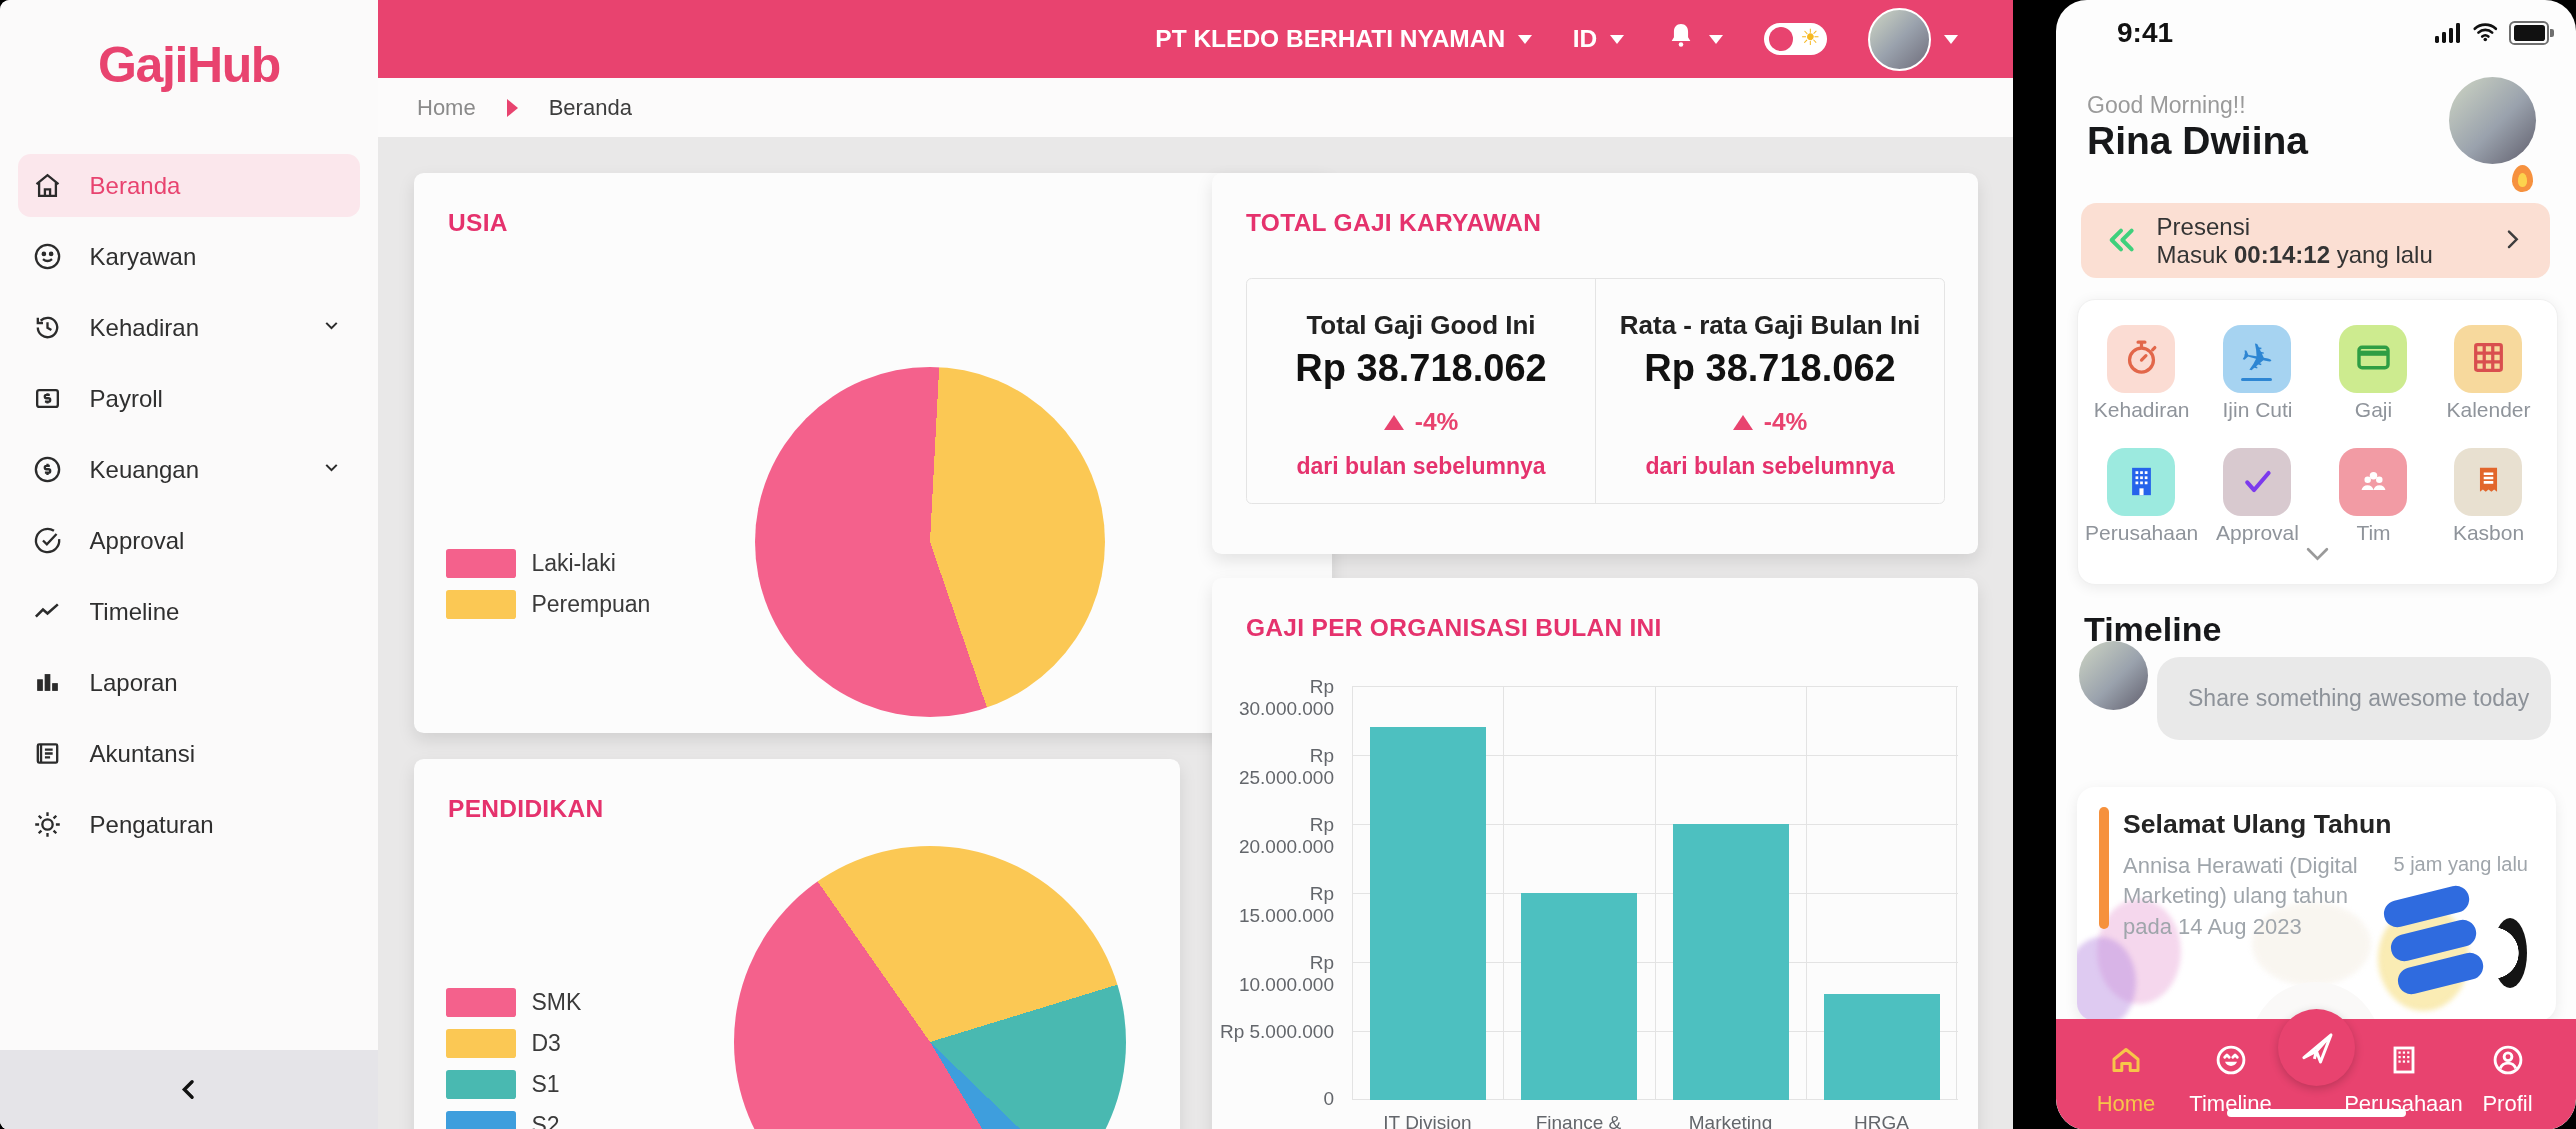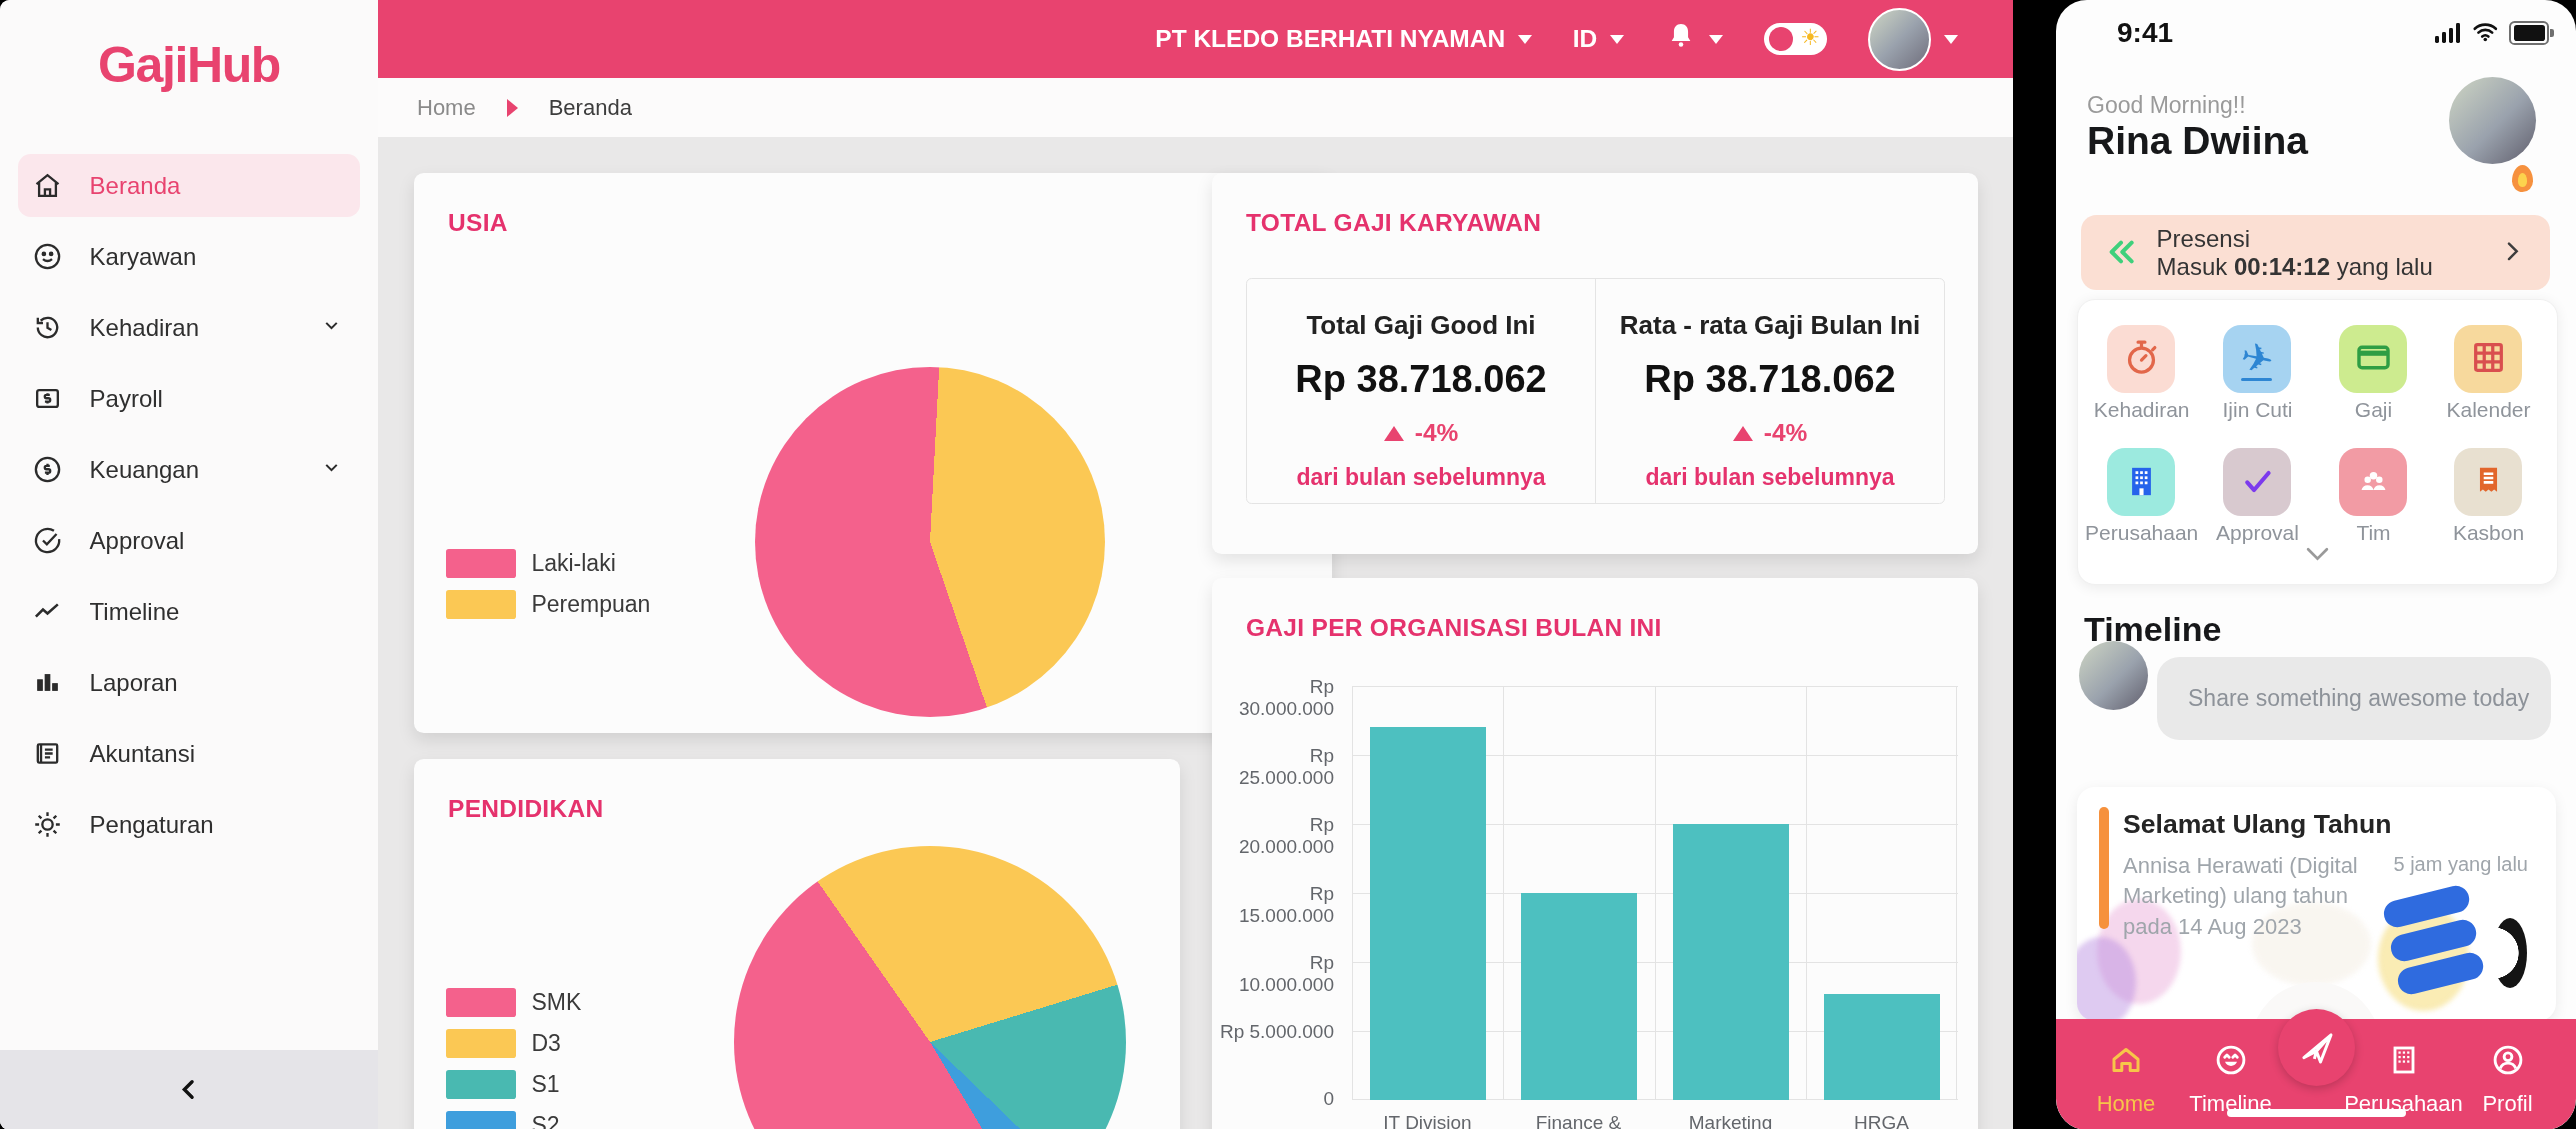--- a/index.html
+++ b/index.html
@@ -53,21 +53,21 @@
   .swatch{width:70px;height:29px;border-radius:2.8px;flex:0 0 auto;}
   .legend-label{font-size:23px;color:#3a3a3a;}
   .leg-usia{top:376px;}
   .leg-pend{top:229px;}
   
   .stat-box{position:absolute;left:34px;top:105px;width:697px;height:224px;border:1.4px solid #e4e4e4;
             border-radius:5.6px;display:flex;}
   .stat-half{flex:1;display:flex;flex-direction:column;align-items:center;text-align:center;}
   .stat-half.first{border-right:1.4px solid #e4e4e4;}
   .stat-label{margin-top:31px;font-size:26px;font-weight:700;color:#222;}
-  .stat-value{margin-top:17px;font-size:38px;font-weight:700;color:#111;}
+  .stat-value{margin-top:6px;font-size:38px;font-weight:700;color:#111;}
   .stat-delta{margin-top:18px;display:flex;align-items:center;gap:11.2px;font-size:24.5px;font-weight:700;color:#e8436f;}
   .tri-up{width:0;height:0;border-left:10.5px solid transparent;border-right:10.5px solid transparent;
           border-bottom:15.4px solid #e8436f;}
   .stat-note{margin-top:17px;font-size:23px;font-weight:700;color:#e5326d;}
   
   .plot{position:absolute;left:140px;top:108px;width:606px;height:414px;}
   .hline{position:absolute;left:0;width:100%;height:1.4px;background:#e3e3e3;}
   .h0{top:0}.h1{top:69px}.h2{top:138px}.h3{top:207px}.h4{top:276px}.h5{top:345px}.h6{top:413px}
   .vline{position:absolute;top:0;height:414px;width:1.4px;background:#e3e3e3;}
   .v0{left:0}.v1{left:151px}.v2{left:303px}.v3{left:454px}.v4{left:604px}
@@ -90,21 +90,21 @@
   .battery b{position:absolute;right:-6.3px;top:5.6px;width:3.5px;height:8.4px;background:#6f6f6f;border-radius:0 2.1px 2.1px 0;}
   .greet{position:absolute;left:31px;top:92px;font-size:23px;color:#9a9a9a;}
   .uname{position:absolute;left:31px;top:119px;font-size:39px;font-weight:700;color:#17181a;}
   .avatar-big{position:absolute;left:393px;top:77px;width:87px;height:87px;border-radius:50%;
       background:linear-gradient(135deg,#cfd6c4,#9aa2ad 55%,#5f5d6b);}
   .flame{position:absolute;left:456px;top:165px;width:21px;height:26.6px;background:#f6913e;
          border-radius:50% 50% 50% 50%/60% 60% 40% 40%;}
   .flame:after{content:"";position:absolute;left:5.6px;top:8.4px;width:9.8px;height:14px;background:#fcd34d;
          border-radius:50% 50% 50% 50%/60% 60% 40% 40%;}
   .presensi{position:absolute;left:25px;top:203px;width:469px;height:75px;background:#fbdfd3;
-            border-radius:15.4px;display:flex;align-items:center;padding:0 24px;box-sizing:border-box;gap:19.6px;margin-top:12px;}
+            border-radius:15.4px;display:flex;align-items:center;padding:0 24px;box-sizing:border-box;gap:19.6px;}
   .presensi-text{font-size:24px;color:#343434;flex:1;}
   .presensi-text b{font-weight:700;}
   .menu-card{position:absolute;left:21px;top:299px;width:479px;height:284px;background:#fff;border-radius:18px;
              box-shadow:0 2.8px 12.6px rgba(0,0,0,.07);border:0.7px solid #f0f0f0;}
   .tile{position:absolute;width:68px;height:68px;border-radius:18px;display:flex;align-items:center;justify-content:center;}
   .tl0{left:29px}.tl1{left:145px}.tl2{left:261px}.tl3{left:376px}
   .tr1{top:24.5px}.tr2{top:148px}
   .bg-kehadiran{background:#fbdcd3}.bg-ijin{background:#a6d3f1}.bg-gaji{background:#cdeb8f}.bg-kalender{background:#f7d99d}
   .bg-perusahaan{background:#9ceadf}.bg-approval{background:#d8c9cf}.bg-tim{background:#f29ba4}.bg-kasbon{background:#e8e0d0}
   .tile-label{position:absolute;width:119px;text-align:center;font-size:21px;color:#8f949b;}

